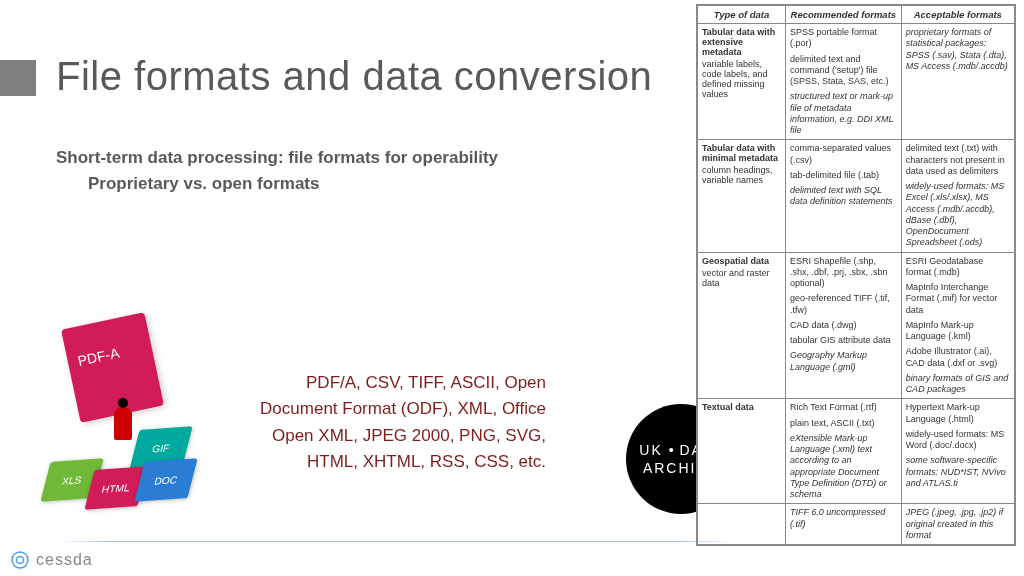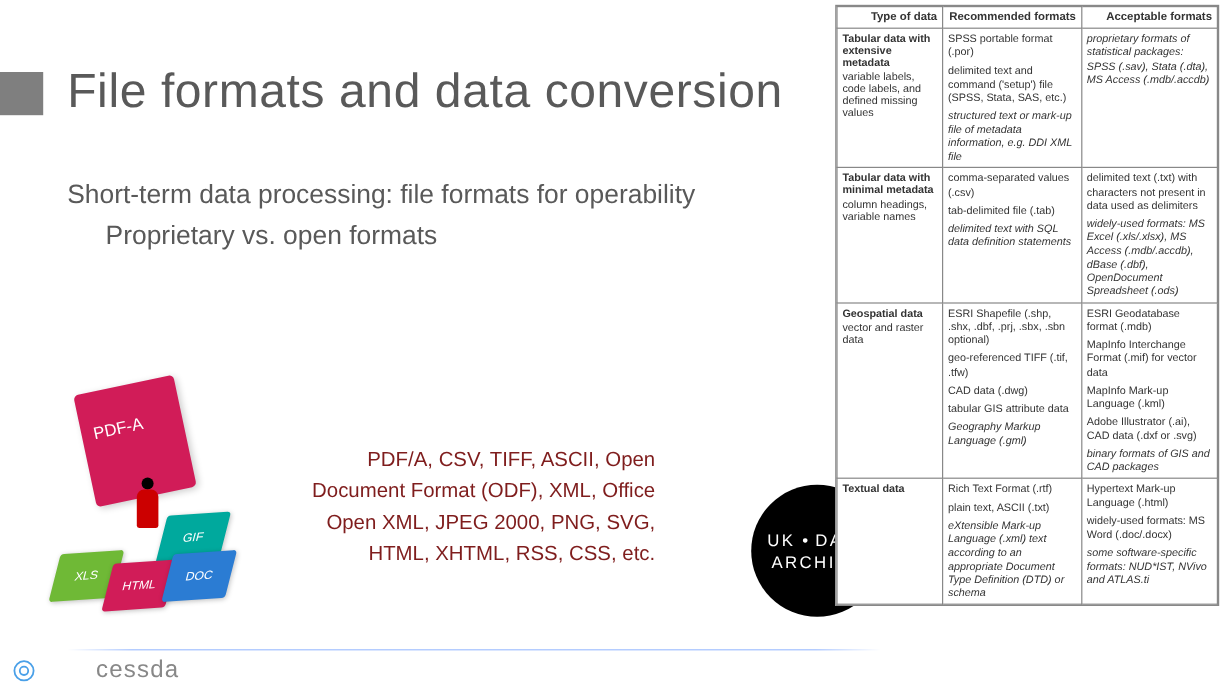--- a/index.html
+++ b/index.html
@@ -25,23 +25,24 @@
     top: 54px;
     font-size: 40px;
     font-weight: 300;
     color: #595959;
     letter-spacing: 0.5px;
   }
   .body-text {
     position: absolute;
     left: 56px;
     top: 145px;
-    font-size: 22px;
+    font-size: 17px;
     color: #595959;
     line-height: 1.55;
+    font-weight: bold;
   }
   .body-text .indent {
     padding-left: 32px;
     display: block;
   }
   .formats-list {
     position: absolute;
     left: 246px;
     top: 370px;
     width: 300px;
@@ -118,32 +119,32 @@
     color: #333;
     background:#fff;
   }
   .table-wrap table { width:100%; border-collapse: collapse; }
   .table-wrap th, .table-wrap td {
     border: 1px solid #888;
     padding: 3px 4px;
     vertical-align: top;
     text-align: left;
   }
-  .table-wrap th { text-align:right; font-weight:bold; font-size:9.5px; }
+  .table-wrap th { text-align:center; font-weight:bold; font-size:9.5px;font-style:italic; }
   .table-wrap td:first-child { width: 88px; }
   .table-wrap td.head-cell strong { display:block; font-weight:bold; }
   .table-wrap td.head-cell span { display:block; margin-top:2px; font-weight:normal; }
   .table-wrap td p { margin-bottom:4px; line-height:1.25; }
   .table-wrap td p:last-child { margin-bottom:0;font-style:italic; }
   .footer {
     position: absolute;
     left: 10px;
     bottom: 6px;
     display:flex; align-items:center;
-    color:#888; font-size:20px; letter-spacing:1px;gap:44px;
+    color:#888; font-size:16px; letter-spacing:1px;
   }
   .footer svg { margin-right:6px; }
   .divider {
     position:absolute;
     left:56px; right:290px; bottom:34px;
     height:1px;
     background: linear-gradient(to right, rgba(100,150,255,0) 0%, rgba(100,150,255,.6) 8%, rgba(100,150,255,.6) 92%, rgba(100,150,255,0) 100%);
   }
 </style>
 </head>
@@ -240,20 +241,29 @@
             <p>Rich Text Format (.rtf)</p>
             <p>plain text, ASCII (.txt)</p>
             <p>eXtensible Mark-up Language (.xml) text according to an appropriate Document Type Definition (DTD) or schema</p>
           </td>
           <td>
             <p>Hypertext Mark-up Language (.html)</p>
             <p>widely-used formats: MS Word (.doc/.docx)</p>
             <p>some software-specific formats: NUD*IST, NVivo and ATLAS.ti</p>
           </td>
         </tr>
+        <tr>
+          <td class="head-cell"></td>
+          <td>
+            <p>TIFF 6.0 uncompressed (.tif)</p>
+          </td>
+          <td>
+            <p>JPEG (.jpeg, .jpg, .jp2) if original created in this format</p>
+          </td>
+        </tr>
       </tbody>
   </table>
 </div>
 
 <div class="divider"></div>
 
 <div class="footer">
   <svg width="20" height="20" viewBox="0 0 20 20">
     <circle cx="10" cy="10" r="8" fill="none" stroke="#4aa0e8" stroke-width="1.5"></circle>
     <circle cx="10" cy="10" r="3.5" fill="none" stroke="#4aa0e8" stroke-width="1.5"></circle>

